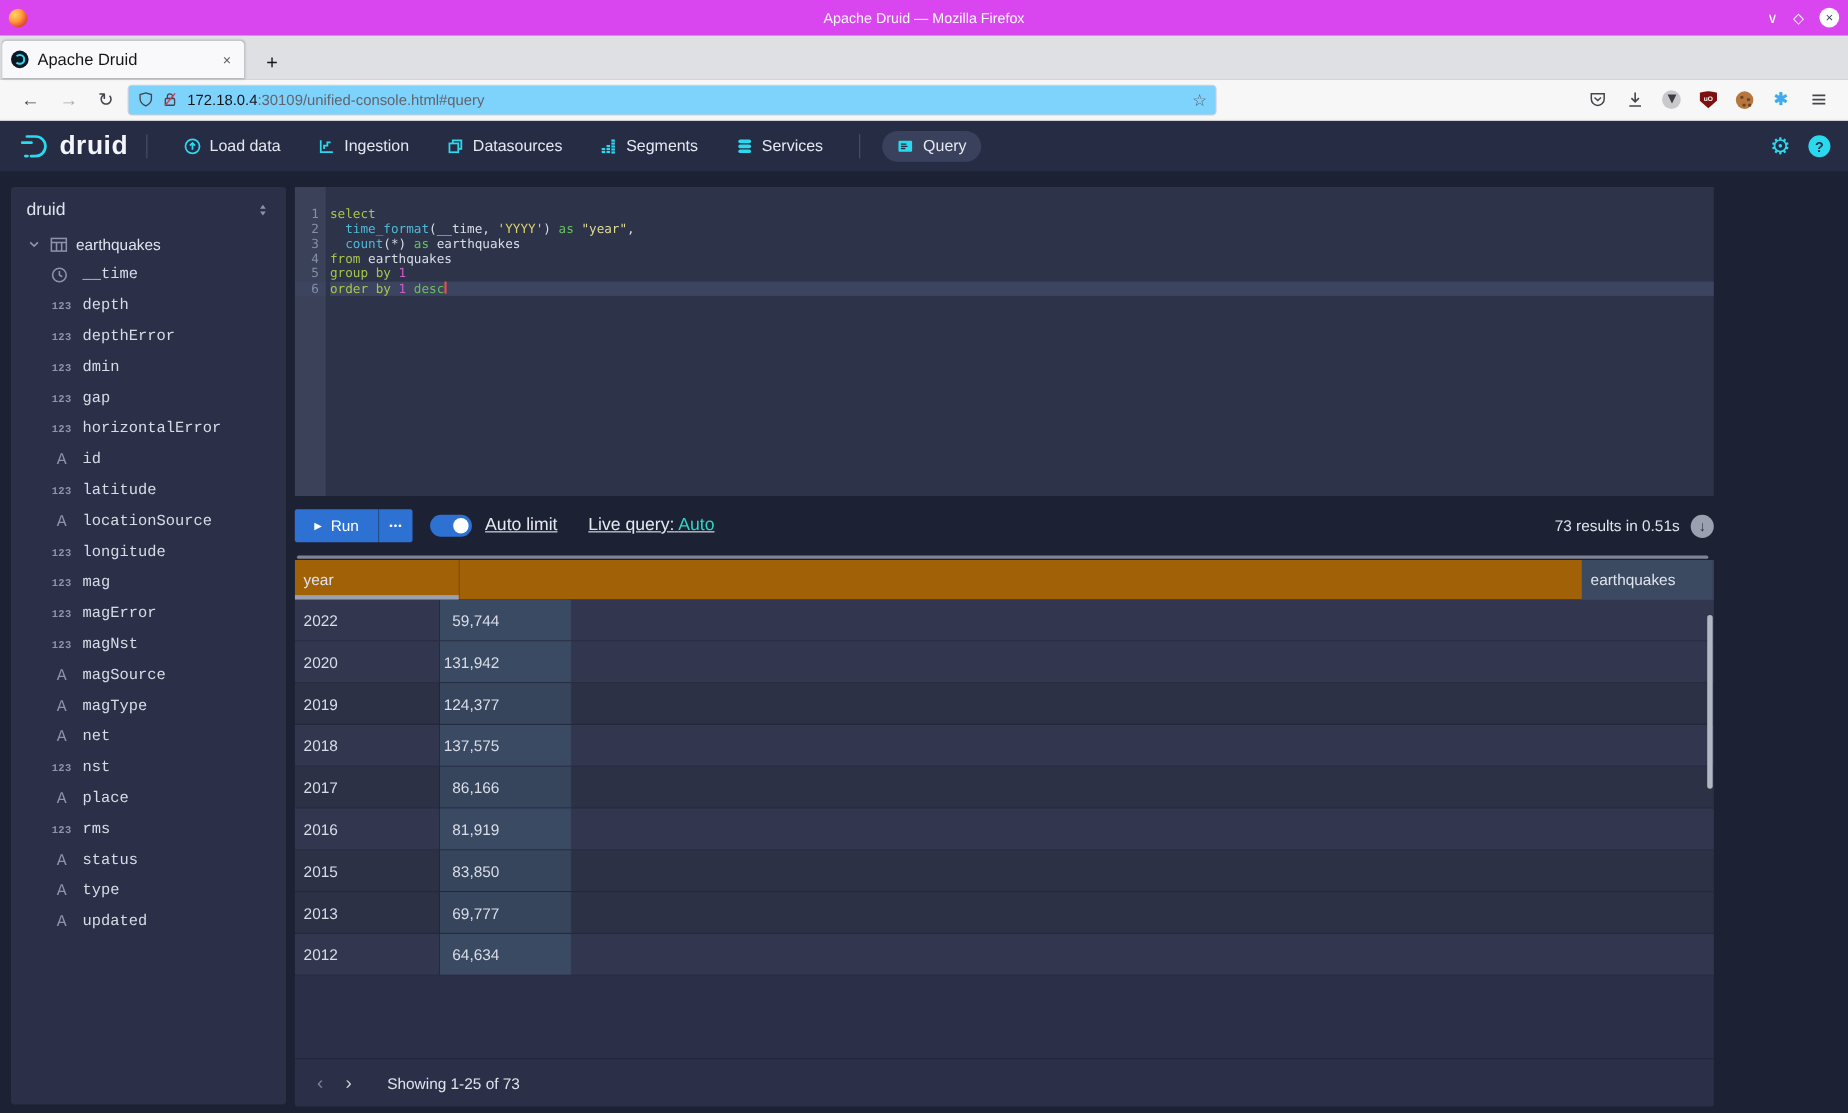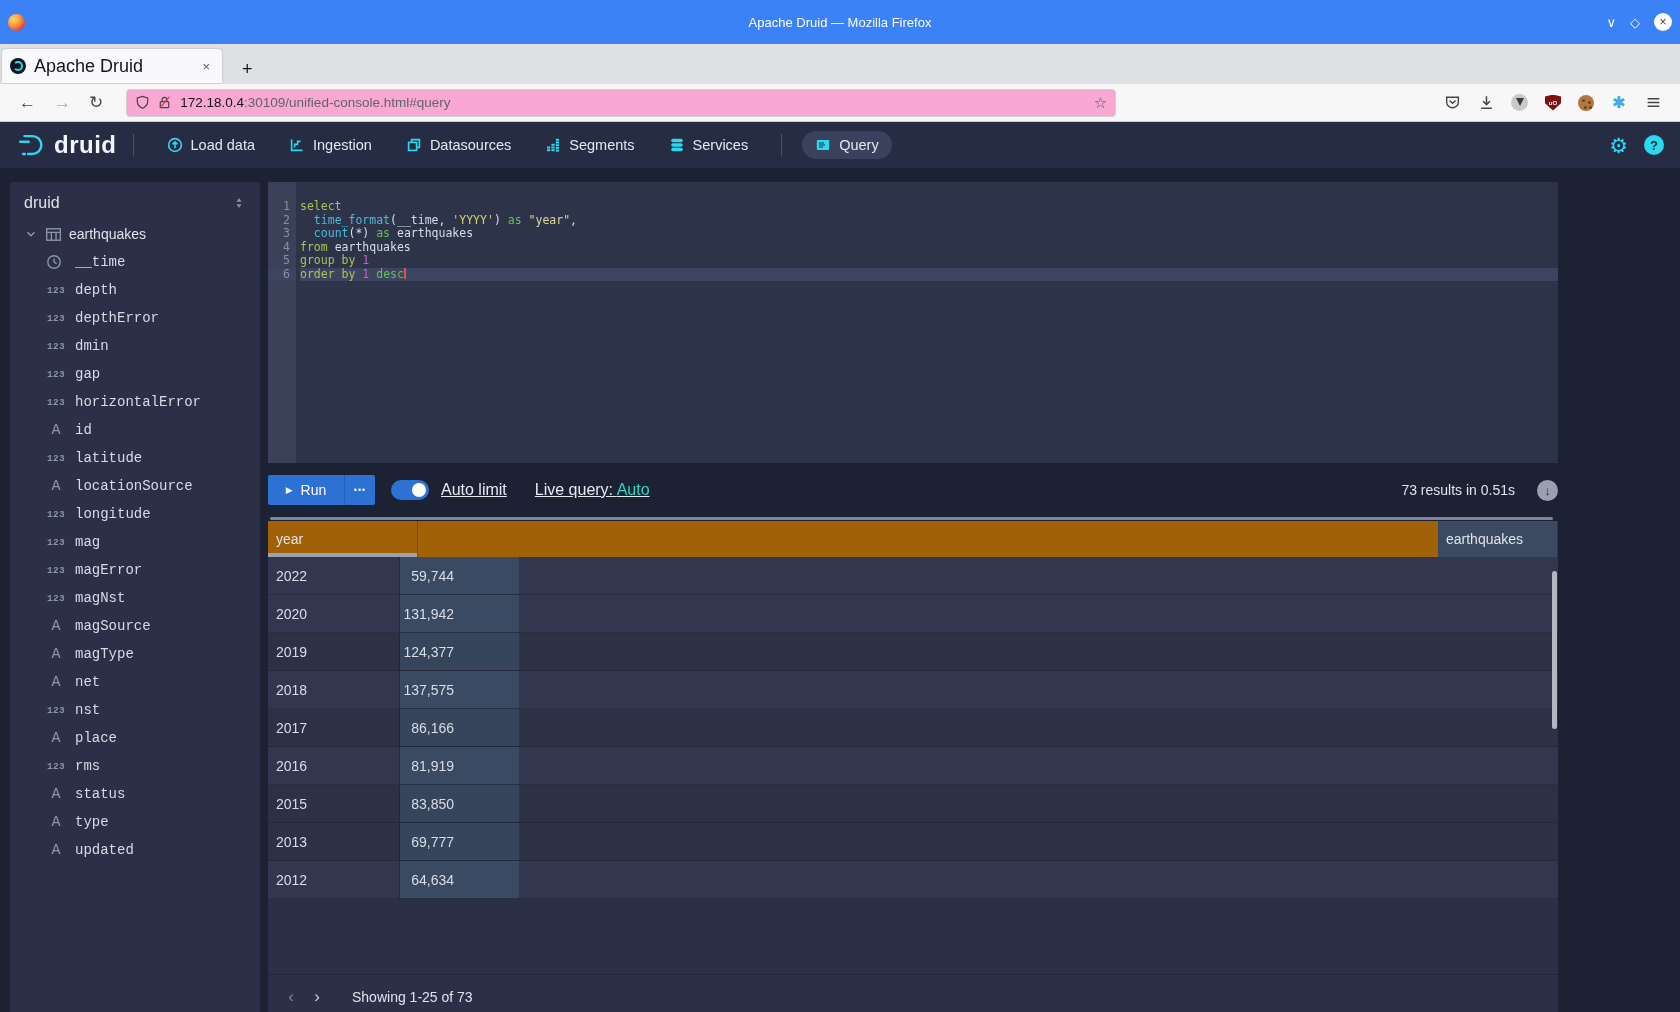--- a/index.html
+++ b/index.html
@@ -1,41 +1,41 @@
 <!DOCTYPE html>
 <html><head>
 <meta charset="utf-8">
 <style>
   * { margin:0; padding:0; box-sizing:border-box; }
   html,body { width:1680px; height:1012px; overflow:hidden; font-family:"Liberation Sans","DejaVu Sans",sans-serif; }
   body { background:#1d2134; }
 
   
-  .titlebar { height:44px; background:#3b82f6; display:flex; align-items:center; padding:0 8px; position:relative; }
+  .titlebar { height:32px; background:#d946ef; display:flex; align-items:center; padding:0 8px; position:relative; }
   .ff-logo { width:17px; height:17px; border-radius:50%;
     background:radial-gradient(circle at 32% 30%, #ffd567 0%, #ff9a3c 40%, #e3473a 72%, #b5288a 100%); }
   .win-title { position:absolute; left:0; right:0; text-align:center; color:#fbfbfe; font-size:13px; }
   .win-controls { margin-left:auto; display:flex; align-items:center; gap:14px; z-index:2; }
   .win-btn { color:#ffffff; font-size:13px; line-height:1; cursor:default; }
   .win-close { width:18px; height:18px; background:#ffffff; color:#3b3f46; border-radius:50%;
     display:flex; align-items:center; justify-content:center; font-size:12px; }
 
   .tabbar { height:40px; background:#dfe0e4; display:flex; align-items:flex-end; }
   .tab { width:220px; height:34px; margin:0 0 1px 2px; background:#f9f9fb; border-radius:4px 4px 0 0;
     display:flex; align-items:center; padding:0 8px; box-shadow:0 0 2px rgba(0,0,0,.25); }
   .favicon { width:16px; height:16px; border-radius:50%; background:#0d1624; position:relative; flex:none; }
   .favicon::after { content:""; position:absolute; inset:3px; border:2px solid #2bd9ef; border-left-color:transparent; border-radius:50%; }
-  .tab-title { font-size:18px; color:#15141a; margin-left:8px; flex:1; white-space:nowrap; overflow:hidden; }
+  .tab-title { font-size:15px; color:#15141a; margin-left:8px; flex:1; white-space:nowrap; overflow:hidden; }
   .tab-close { color:#5b5b66; font-size:13px; padding:2px 4px; }
   .newtab { color:#15141a; font-size:18px; margin-left:14px; padding:0 6px 4px 6px; }
 
   .navbar { height:38px; background:#f7f7f8; border-bottom:1px solid #d0d0d5; display:flex; align-items:center; padding:0 10px; }
   .nav-ico { font-size:17px; color:#45454c; margin:0 9px; line-height:1; }
   .nav-ico.dim { color:#a9a9b0; }
-  .urlbar { margin-left:14px; width:990px; height:28px; background:#f9a8d4; border:1px solid #cfcfd6; border-radius:4px;
+  .urlbar { margin-left:4px; width:990px; height:28px; background:#7dd3fc; border:1px solid #cfcfd6; border-radius:4px;
     display:flex; align-items:center; padding:0 8px; }
   .urlbar svg { flex:none; }
   .url-text { font-size:13.5px; margin-left:8px; flex:1; white-space:nowrap; overflow:hidden; }
   .url-host { color:#15141a; }
   .url-rest { color:#63636d; }
   .url-star { color:#55555e; font-size:15px; }
   .ext-icons { display:flex; align-items:center; gap:16px; margin-left:auto; padding-right:8px; }
   .ext { width:18px; height:18px; display:flex; align-items:center; justify-content:center; }
   .badger { width:17px; height:17px; border-radius:50%; background:#c9c9cd; position:relative; }
   .badger::after { content:""; position:absolute; left:5px; top:4px; border-left:4px solid transparent; border-right:4px solid transparent; border-top:8px solid #3c3c40; }
@@ -102,21 +102,21 @@
   .btn-run { width:76px; height:30px; background:#2d72d2; color:#ffffff; font-size:14px; border:none;
     border-radius:2px 0 0 2px; display:flex; align-items:center; justify-content:center; gap:8px; }
   .btn-run .play { font-size:9px; }
   .btn-more { width:31px; height:30px; background:#2d72d2; color:#fff; border:none; border-left:1px solid #2361b8;
     border-radius:0 2px 2px 0; font-size:9px; letter-spacing:1px; }
   .switch { width:38px; height:20px; border-radius:10px; background:#2d72d2; position:relative; margin-left:16px; }
   .switch .knob { position:absolute; right:3px; top:3px; width:14px; height:14px; border-radius:50%; background:#ffffff; }
   .rb-label { color:#e6e9f0; font-size:16px; margin-left:12px;text-decoration:underline; }
   .live { margin-left:28px; }
   .live-val { color:#30d6c5; }
-  .rb-right { margin-left:auto; display:flex; align-items:center; gap:22px; }
+  .rb-right { margin-left:auto; display:flex; align-items:center; gap:10px; }
   .summary { color:#dfe3ec; font-size:14px; }
   .dl-circle { width:21px; height:21px; border-radius:50%; background:#9aa0b0; color:#2b3048; font-weight:bold;
     font-size:13px; display:flex; align-items:center; justify-content:center; }
 
   .hscroll { position:absolute; left:270px; top:349px; width:1283px; height:3px; background:#7e8497; border-radius:2px; }
 
   
   .results { position:absolute; left:268px; top:353px; width:1290px; height:497px; overflow:hidden;
     border-radius:0 0 3px 3px; background:#2b3048; }
   .thead { display:flex; height:36px; background:#a16207;justify-content:space-between; }

